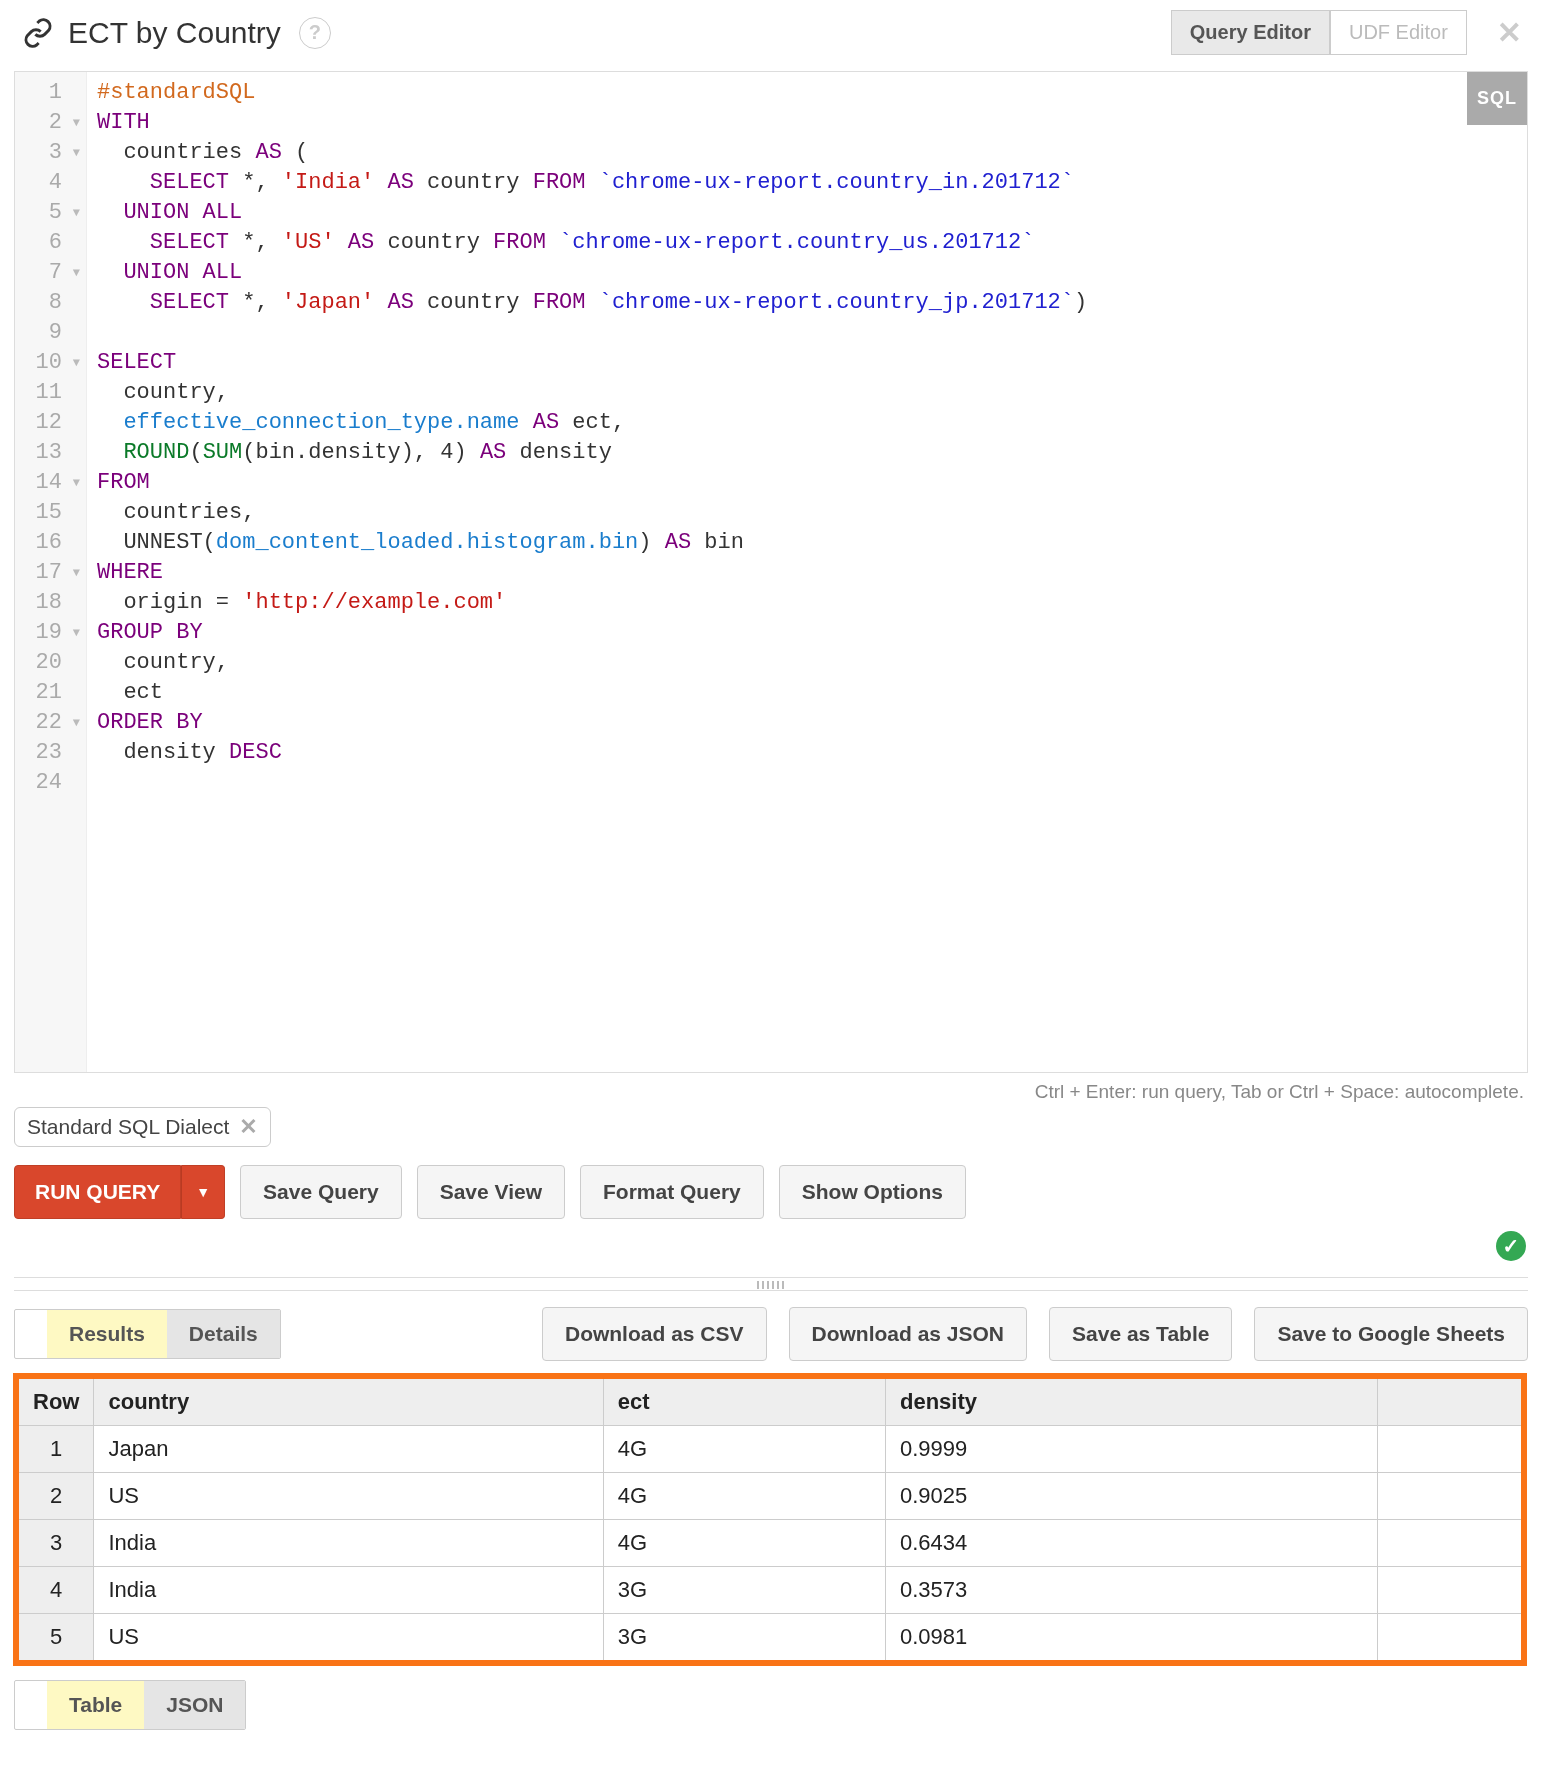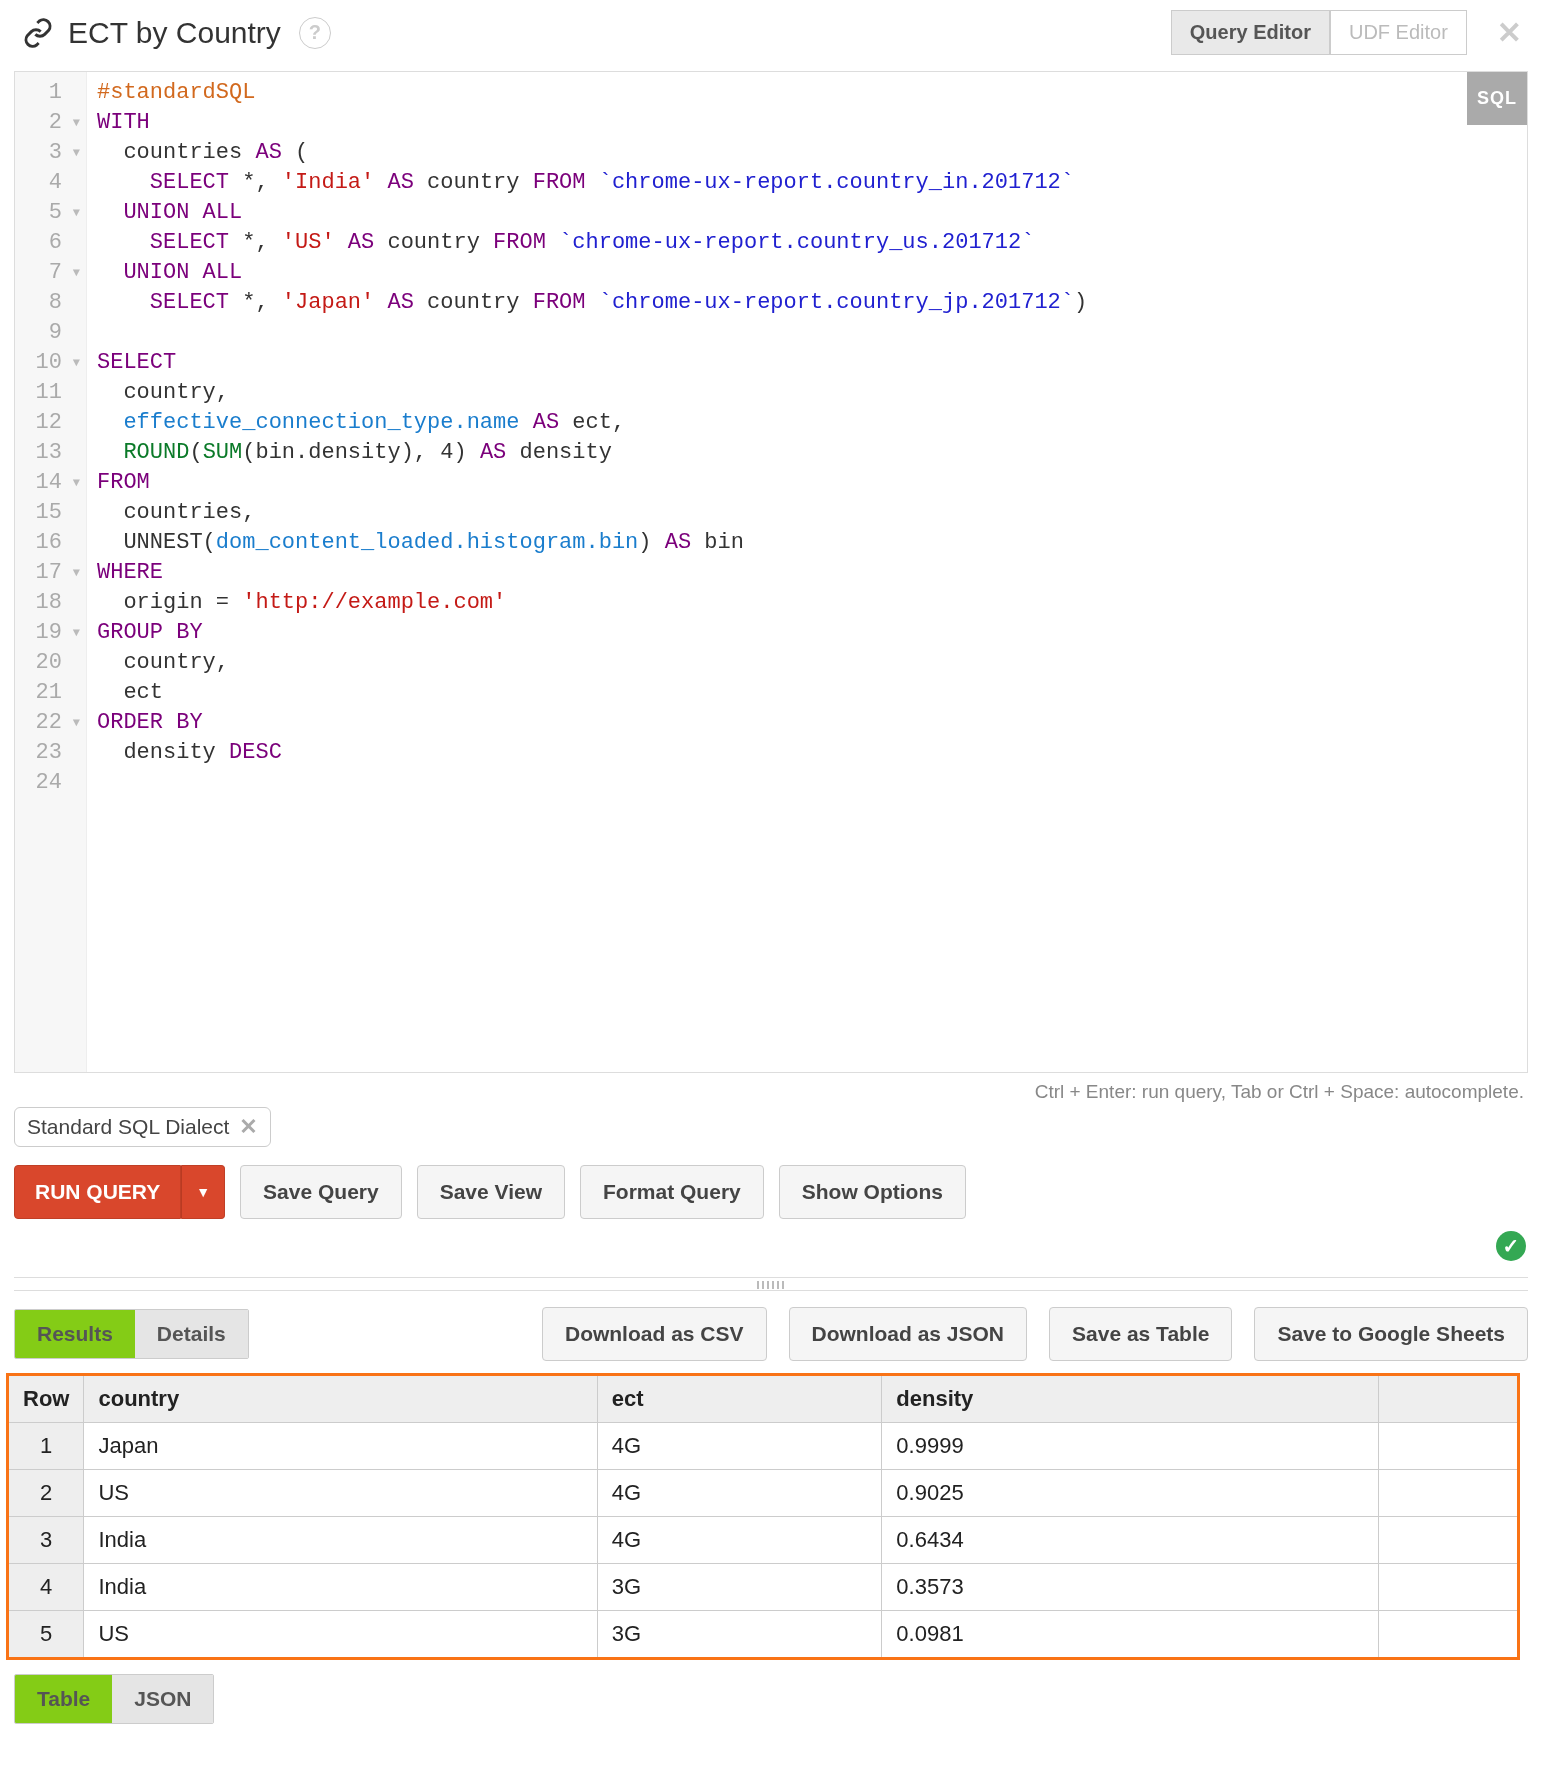--- a/index.html
+++ b/index.html
@@ -92,24 +92,24 @@
   }
   .sep::after {
     content: ""; position: absolute; left: 50%; top: 3px; width: 28px; height: 8px;
     transform: translateX(-50%);
     background: repeating-linear-gradient(90deg,#bbb 0 2px,transparent 2px 5px);
   }
 
   .results-bar { display: flex; align-items: center; padding: 6px 14px; gap: 22px; }
   .seg { display: inline-flex; border: 1px solid #ccc; border-radius: 2px; overflow: hidden; }
   .seg button { background:#e5e5e5; border:none; padding: 12px 22px; font-size: 21px; font-weight: 600; color: #555; }
-  .seg button.active { background: #84cc16; }
+  .seg button.active { background: #fef9c3; margin-left: 32px; }
   .results-bar .spacer { flex: 1; }
 
-  .grid { margin: 6px 14px 14px 6px; border: 3px solid #f97316; border-collapse: collapse; width: calc(100% - 28px); font-size: 22px; }
+  .grid { margin: 6px 14px 14px 13px; border: 6px solid #f97316; border-collapse: collapse; width: calc(100% - 28px); font-size: 22px; }
   .grid th, .grid td { border: 1px solid #ccc; padding: 10px 14px; text-align: left; }
   .grid thead th { background: #eee; font-weight: 700; }
   .grid tbody td.rownum { background: #eee; text-align: center; width: 70px; }
   .grid .density { text-align: left; }
 
   .footer-seg { margin: 6px 14px 18px 14px; }
 </style>
 </head>
 <body>
 

